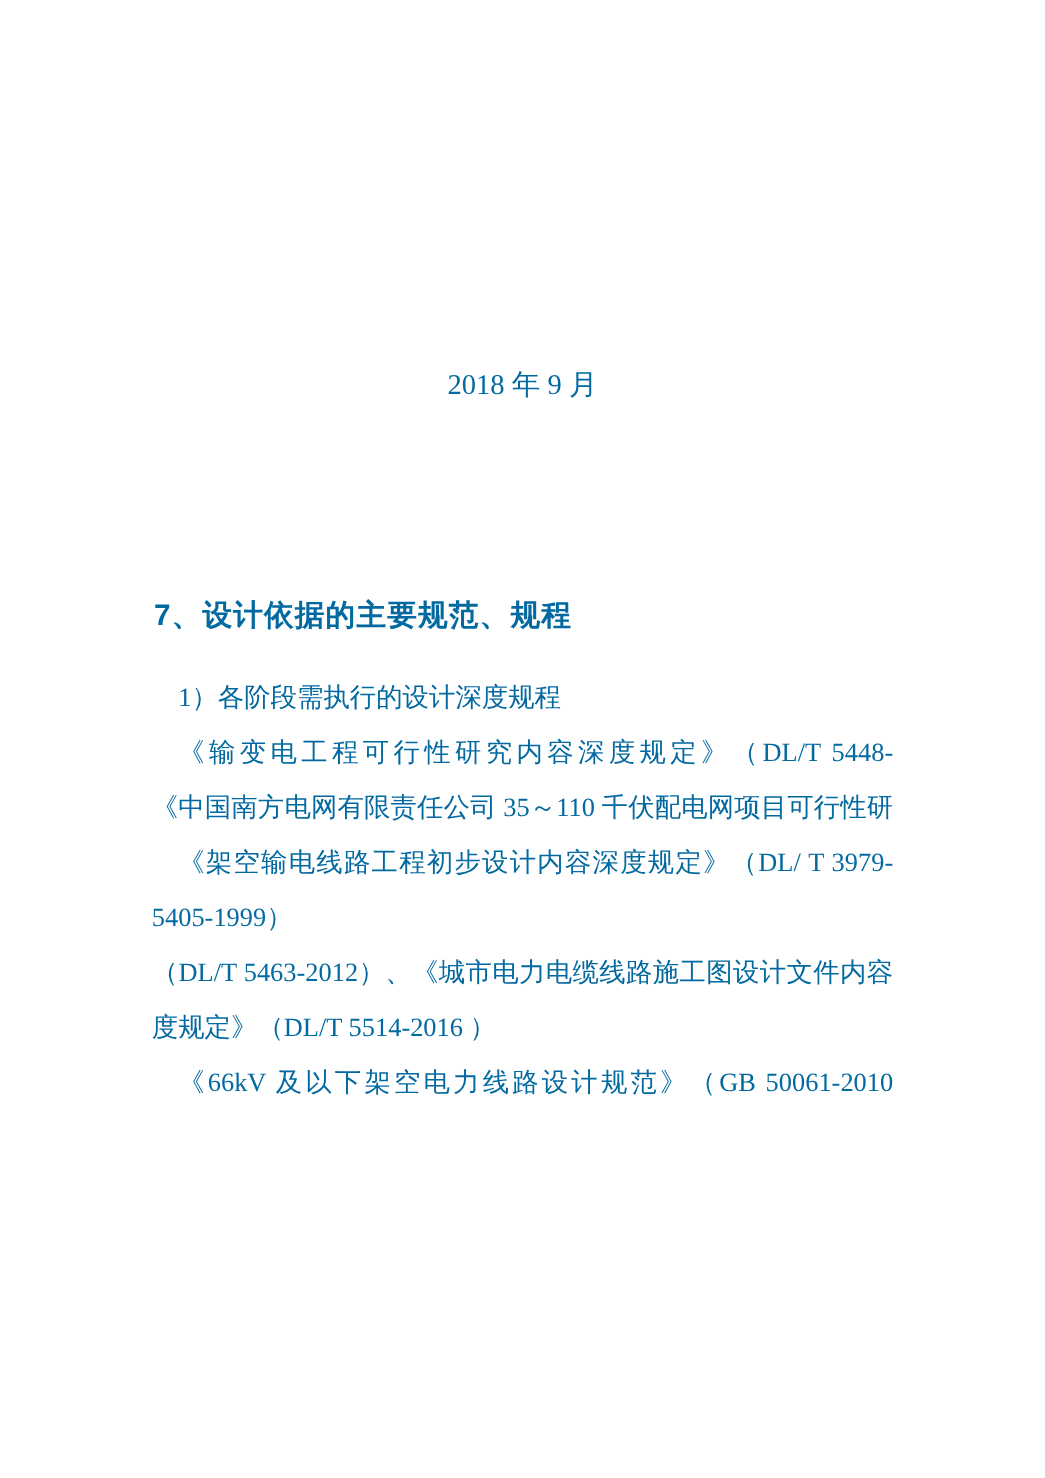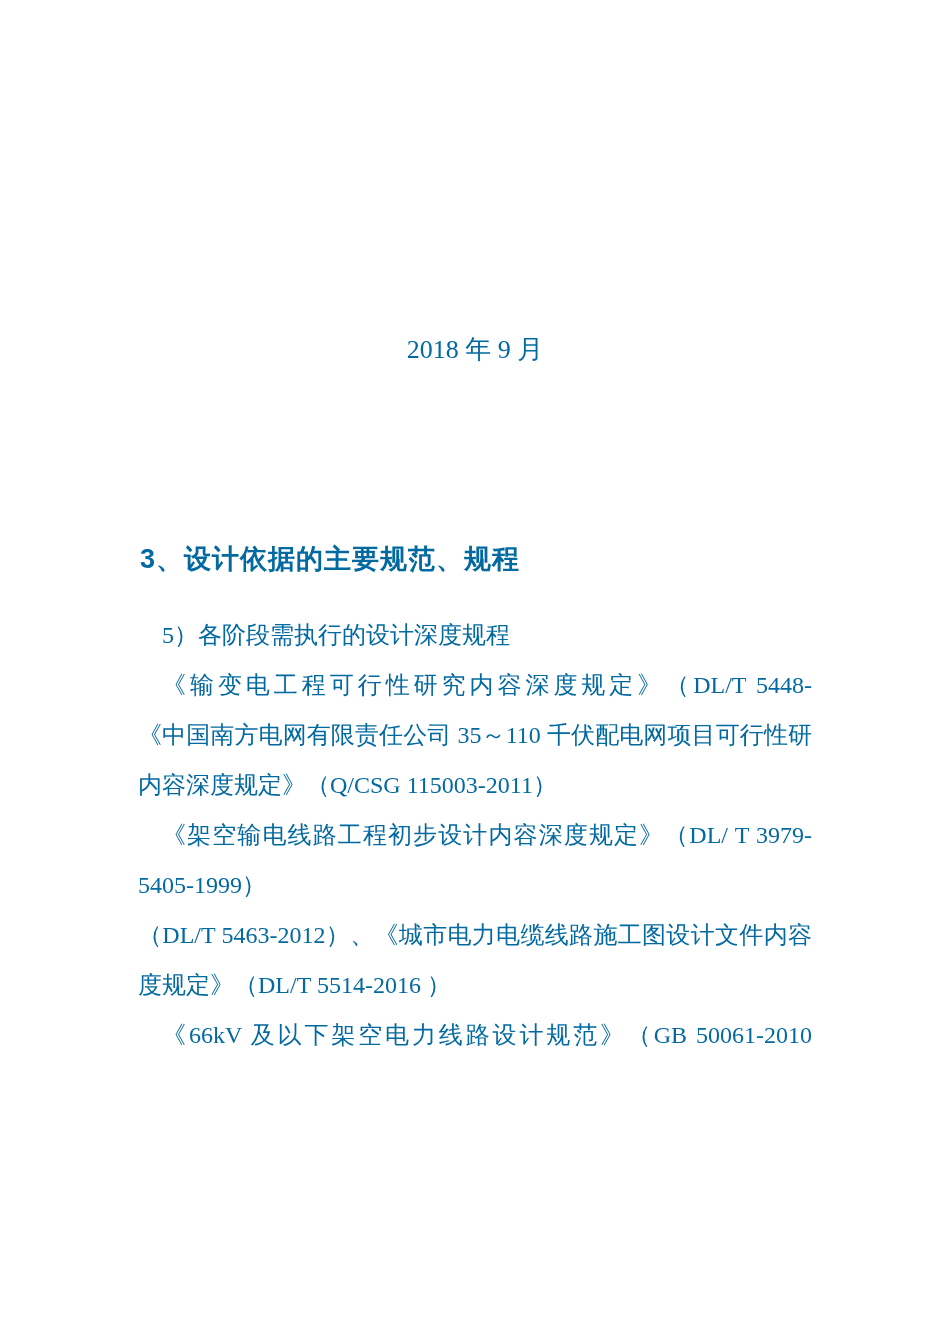--- a/index.html
+++ b/index.html
@@ -59,27 +59,26 @@
     text-indent: 24px;
   }
 </style>
 </head>
 <body>
 
 <div class="page">
 
   <div class="date-line">2018 年 9 月</div>
 
-  <div class="section-heading">3、设计依据的主要规范、规程</div>
+  <div class="section-heading">7、设计依据的主要规范、规程</div>
 
   <div class="doc-body">
-    <div class="body-line in">5）各阶段需执行的设计深度规程</div>
+    <div class="body-line in">1）各阶段需执行的设计深度规程</div>
     <div class="body-line in j">《输变电工程可行性研究内容深度规定》（DL/T 5448-2012）、</div>
     <div class="body-line j">《中国南方电网有限责任公司 35～110 千伏配电网项目可行性研究</div>
-    <div class="body-line">内容深度规定》（Q/CSG 115003-2011）</div>
     <div class="body-line in j">《架空输电线路工程初步设计内容深度规定》（DL/ T 3979-</div>
     <div class="body-line">5405-1999）</div>
     <div class="body-line j">（DL/T 5463-2012）、《城市电力电缆线路施工图设计文件内容深</div>
     <div class="body-line">度规定》（DL/T 5514-2016 ）</div>
     <div class="body-line in j">《66kV 及以下架空电力线路设计规范》（GB 50061-2010 ）、</div>
   </div>
 
 </div>
 
 </body></html>

